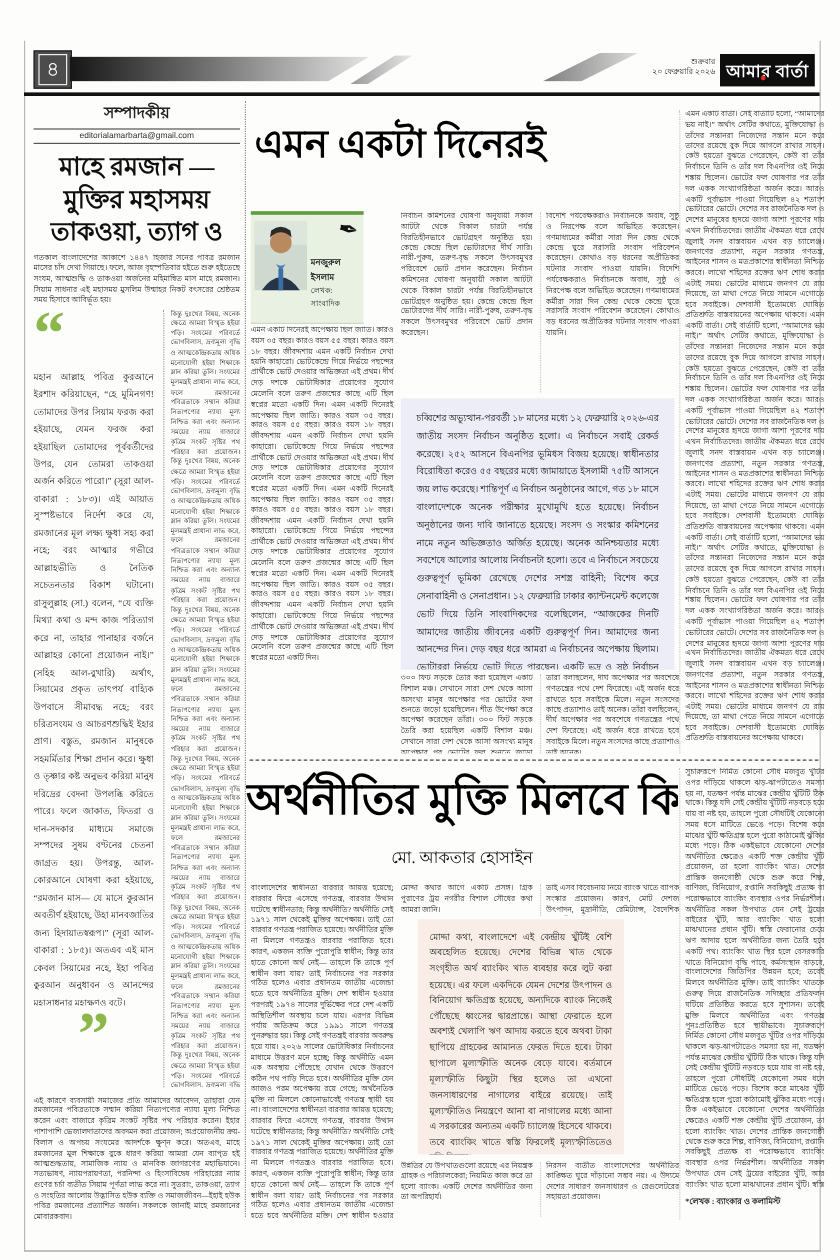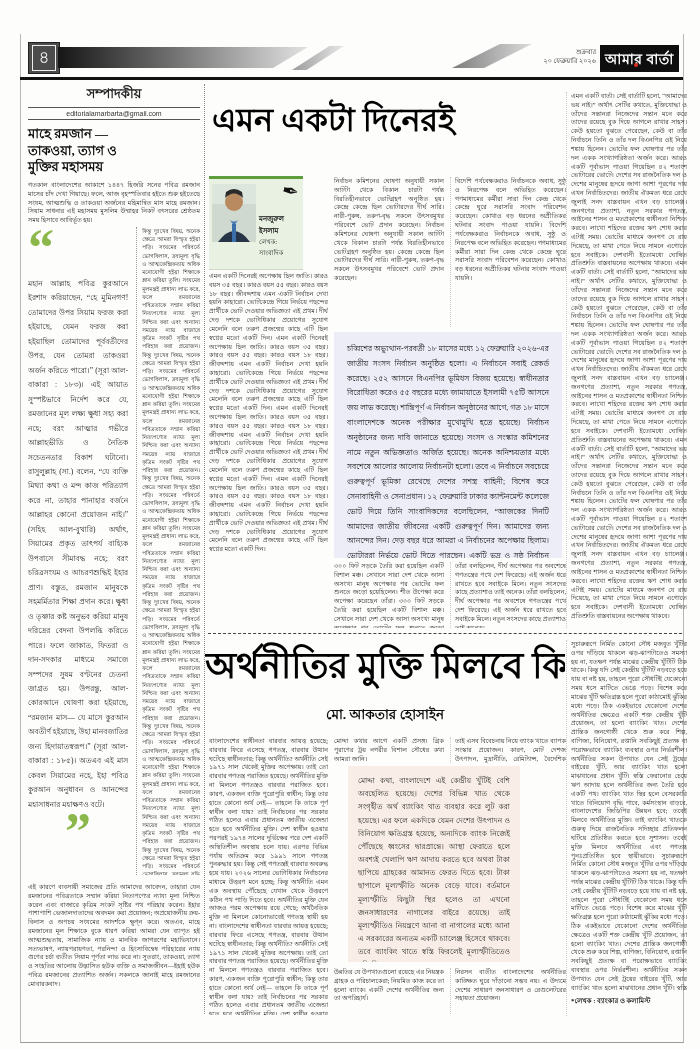--- a/index.html
+++ b/index.html
@@ -27,21 +27,21 @@
             color:#fff;display:flex;align-items:flex-end;justify-content:center;
             font-size:14px;font-weight:bold;letter-spacing:.5px;}
   .masthead .dot{width:4px;height:4px;background:#e02b20;border-radius:50%;
             position:absolute;left:34px;bottom:5px;}
   .toprule{position:absolute;left:20px;top:77px;width:663px;height:3px;background:#111;}
   
   .edcol{position:absolute;left:28px;top:84px;width:172px;}
   .edlabel{text-align:center;font-size:13px;color:#222;font-weight:bold;}
   .edmail{margin-top:2px;border-top:1px solid #555;border-bottom:1px solid #555;
           text-align:center;font-size:7px;padding:2px 0;color:#333;font-family:"Liberation Sans",sans-serif;}
-  .edtitle{margin-top:6px;text-align:left;font-size:13px;font-weight:bold;line-height:1.28;color:#0f0f0f;}
+  .edtitle{margin-top:6px;text-align:center;font-size:21px;font-weight:bold;line-height:1.28;color:#0f0f0f;}
   .tiny{font-size:6.3px;line-height:1.4;text-align:justify;overflow:hidden;color:#1b1b1b;}
   .edintro{margin-top:5px;height:44px;}
   .edquoterow{display:flex;margin-top:2px;}
   .qcol{width:104px;}
   .qmark{font-family:"Liberation Serif",serif;font-weight:bold;font-size:52px;line-height:.8;
          color:#8cb84b;height:34px;overflow:hidden;}
   .qmark.close{text-align:center;height:40px;margin-top:4px;}
   .qtext{font-size:7.5px;line-height:1.93;text-align:justify;color:#222;height:530px;overflow:hidden;margin-top:16px;}
   .sidecol{width:60px;margin-left:8px;border-left:1px dotted #999;padding-left:5px;}
   .sidetxt{font-size:5.5px;line-height:1.5;height:648px;}
@@ -59,21 +59,21 @@
            font-family:"DejaVu Sans",sans-serif;}
   .aname{position:absolute;left:50px;top:34px;width:42px;font-size:7px;font-weight:bold;color:#111;}
   .arole{position:absolute;left:50px;top:58px;width:42px;font-size:6.5px;color:#222;}
   .pullq{position:absolute;left:334px;top:332px;width:228px;height:226px;background:#ecedf7;
          box-sizing:border-box;padding:10px 13px;font-size:7.6px;line-height:1.95;
          text-align:justify;color:#111;overflow:hidden;}
   .dashdiv{position:absolute;left:208px;top:633px;width:474px;border-top:1.6px dashed #444;}
   .a2head{position:absolute;left:205px;top:638px;width:360px;text-align:center;white-space:nowrap;
           font-size:36px;font-weight:bold;color:#000;overflow:hidden;}
   .a2by{position:absolute;left:250px;top:704px;width:270px;text-align:center;
-        font-size:13.5px;font-weight:bold;color:#0e0e0e;}
+        font-size:13.5px;font-weight:normal;color:#0e0e0e;}
   .inset{position:absolute;left:348px;top:766px;width:172px;height:196px;background:#f8eee7;
          box-sizing:border-box;padding:8px 10px;font-size:7.4px;line-height:1.78;
          text-align:justify;color:#1a1a1a;overflow:hidden;}
   .signoff{font-size:6.8px;font-weight:bold;margin-top:3px;}
   .gut{border-left:1px dotted #c9c9c9;}
 </style>
 </head>
 <body>
 
 <div class="sheet">
@@ -93,22 +93,22 @@
     <span>আমার বার্তা</span>
     <span class="dot"></span>
   </div>
   <div class="toprule"></div>
 
   <div class="edcol">
     <div class="edlabel">সম্পাদকীয়</div>
     <div class="edmail">editorialamarbarta@gmail.com</div>
     <div class="edtitle">
       <div>মাহে রমজান —</div>
+      <div>মুক্তির মহাসময়</div>
       <div>তাকওয়া, ত্যাগ ও</div>
-      <div>মুক্তির মহাসময়</div>
     </div>
     <div class="tiny edintro">গতকাল বাংলাদেশের আকাশে ১৪৪৭ হিজরি সনের পবিত্র রমজান মাসের চাঁদ দেখা গিয়াছে। ফলে, আজ বৃহস্পতিবার হইতে শুরু হইতেছে সংযম, আত্মশুদ্ধি ও তাকওয়া অর্জনের মহিমান্বিত মাস মাহে রমজান। সিয়াম সাধনার এই মহাসময় মুসলিম উম্মাহর নিকট বৎসরের শ্রেষ্ঠতম সময় হিসাবে আবির্ভূত হয়।</div>
     <div class="edquoterow">
       <div class="qcol">
         <div class="qmark">“</div>
         <div class="qtext">মহান আল্লাহ পবিত্র কুরআনে ইরশাদ করিয়াছেন, “হে মুমিনগণ! তোমাদের উপর সিয়াম ফরজ করা হইয়াছে, যেমন ফরজ করা হইয়াছিল তোমাদের পূর্ববর্তীদের উপর, যেন তোমরা তাকওয়া অর্জন করিতে পারো।” (সূরা আল-বাকারা : ১৮৩)। এই আয়াত সুস্পষ্টভাবে নির্দেশ করে যে, রমজানের মূল লক্ষ্য ক্ষুধা সহ্য করা নহে; বরং আত্মার গভীরে আল্লাহভীতি ও নৈতিক সচেতনতার বিকাশ ঘটানো। রাসুলুল্লাহ (সা.) বলেন, “যে ব্যক্তি মিথ্যা কথা ও মন্দ কাজ পরিত্যাগ করে না, তাহার পানাহার বর্জনে আল্লাহর কোনো প্রয়োজন নাই।” (সহিহ আল-বুখারি) অর্থাৎ, সিয়ামের প্রকৃত তাৎপর্য বাহ্যিক উপবাসে সীমাবদ্ধ নহে; বরং চরিত্রসংযম ও আচরণশুদ্ধিই ইহার প্রাণ। বস্তুত, রমজান মানুষকে সহমর্মিতার শিক্ষা প্রদান করে। ক্ষুধা ও তৃষ্ণার কষ্ট অনুভব করিয়া মানুষ দরিদ্রের বেদনা উপলব্ধি করিতে পারে। ফলে জাকাত, ফিতরা ও দান-সদকার মাধ্যমে সমাজে সম্পদের সুষম বণ্টনের চেতনা জাগ্রত হয়। উপরন্তু, আল-কোরআনে ঘোষণা করা হইয়াছে, “রমজান মাস— যে মাসে কুরআন অবতীর্ণ হইয়াছে, উহা মানবজাতির জন্য হিদায়াতস্বরূপ।” (সূরা আল-বাকারা : ১৮৫)। অতএব এই মাস কেবল সিয়ামের নহে, ইহা পবিত্র কুরআন অনুধাবন ও আনন্দের মহাসাধনার মহাক্ষণও বটে।</div>
         <div class="qmark close">”</div>
       </div>
       <div class="sidecol">
         <div class="tiny sidetxt">কিন্তু দুঃখের বিষয়, অনেক ক্ষেত্রে আমরা বিস্মৃত হইয়া পড়ি। সংযমের পরিবর্তে ভোগবিলাস, দ্রব্যমূল্য বৃদ্ধি ও আত্মকেন্দ্রিকতায় অধিক মনোযোগী হইয়া শিক্ষাকে ম্লান করিয়া তুলি। সংযমের মূলমন্ত্রই প্রাধান্য লাভ করে, ফলে রমজানের পবিত্রতাকে সম্মান করিয়া নিত্যপণ্যের ন্যায্য মূল্য নিশ্চিত করা এবং অন্যান্য সময়ের ন্যায় বাজারে কৃত্রিম সংকট সৃষ্টির পথ পরিহার করা প্রয়োজন। কিন্তু দুঃখের বিষয়, অনেক ক্ষেত্রে আমরা বিস্মৃত হইয়া পড়ি। সংযমের পরিবর্তে ভোগবিলাস, দ্রব্যমূল্য বৃদ্ধি ও আত্মকেন্দ্রিকতায় অধিক মনোযোগী হইয়া শিক্ষাকে ম্লান করিয়া তুলি। সংযমের মূলমন্ত্রই প্রাধান্য লাভ করে, ফলে রমজানের পবিত্রতাকে সম্মান করিয়া নিত্যপণ্যের ন্যায্য মূল্য নিশ্চিত করা এবং অন্যান্য সময়ের ন্যায় বাজারে কৃত্রিম সংকট সৃষ্টির পথ পরিহার করা প্রয়োজন। কিন্তু দুঃখের বিষয়, অনেক ক্ষেত্রে আমরা বিস্মৃত হইয়া পড়ি। সংযমের পরিবর্তে ভোগবিলাস, দ্রব্যমূল্য বৃদ্ধি ও আত্মকেন্দ্রিকতায় অধিক মনোযোগী হইয়া শিক্ষাকে ম্লান করিয়া তুলি। সংযমের মূলমন্ত্রই প্রাধান্য লাভ করে, ফলে রমজানের পবিত্রতাকে সম্মান করিয়া নিত্যপণ্যের ন্যায্য মূল্য নিশ্চিত করা এবং অন্যান্য সময়ের ন্যায় বাজারে কৃত্রিম সংকট সৃষ্টির পথ পরিহার করা প্রয়োজন। কিন্তু দুঃখের বিষয়, অনেক ক্ষেত্রে আমরা বিস্মৃত হইয়া পড়ি। সংযমের পরিবর্তে ভোগবিলাস, দ্রব্যমূল্য বৃদ্ধি ও আত্মকেন্দ্রিকতায় অধিক মনোযোগী হইয়া শিক্ষাকে ম্লান করিয়া তুলি। সংযমের মূলমন্ত্রই প্রাধান্য লাভ করে, ফলে রমজানের পবিত্রতাকে সম্মান করিয়া নিত্যপণ্যের ন্যায্য মূল্য নিশ্চিত করা এবং অন্যান্য সময়ের ন্যায় বাজারে কৃত্রিম সংকট সৃষ্টির পথ পরিহার করা প্রয়োজন। কিন্তু দুঃখের বিষয়, অনেক ক্ষেত্রে আমরা বিস্মৃত হইয়া পড়ি। সংযমের পরিবর্তে ভোগবিলাস, দ্রব্যমূল্য বৃদ্ধি ও আত্মকেন্দ্রিকতায় অধিক মনোযোগী হইয়া শিক্ষাকে ম্লান করিয়া তুলি। সংযমের মূলমন্ত্রই প্রাধান্য লাভ করে, ফলে রমজানের পবিত্রতাকে সম্মান করিয়া নিত্যপণ্যের ন্যায্য মূল্য নিশ্চিত করা এবং অন্যান্য সময়ের ন্যায় বাজারে কৃত্রিম সংকট সৃষ্টির পথ পরিহার করা প্রয়োজন। কিন্তু দুঃখের বিষয়, অনেক ক্ষেত্রে আমরা বিস্মৃত হইয়া পড়ি। সংযমের পরিবর্তে ভোগবিলাস, দ্রব্যমূল্য বৃদ্ধি ও আত্মকেন্দ্রিকতায় অধিক মনোযোগী হইয়া শিক্ষাকে ম্লান করিয়া তুলি। সংযমের মূলমন্ত্রই প্রাধান্য লাভ করে, ফলে রমজানের পবিত্রতাকে সম্মান করিয়া নিত্যপণ্যের ন্যায্য মূল্য নিশ্চিত করা এবং অন্যান্য সময়ের ন্যায় বাজারে কৃত্রিম সংকট সৃষ্টির পথ পরিহার করা প্রয়োজন। কিন্তু দুঃখের বিষয়, অনেক ক্ষেত্রে আমরা বিস্মৃত হইয়া পড়ি। সংযমের পরিবর্তে ভোগবিলাস, দ্রব্যমূল্য বৃদ্ধি ও আত্মকেন্দ্রিকতায় অধিক মনোযোগী হইয়া শিক্ষাকে ম্লান করিয়া তুলি। সংযমের মূলমন্ত্রই প্রাধান্য লাভ করে, ফলে রমজানের পবিত্রতাকে সম্মান করিয়া নিত্যপণ্যের ন্যায্য মূল্য নিশ্চিত করা এবং অন্যান্য সময়ের ন্যায় বাজারে কৃত্রিম সংকট সৃষ্টির পথ পরিহার করা প্রয়োজন।</div>

